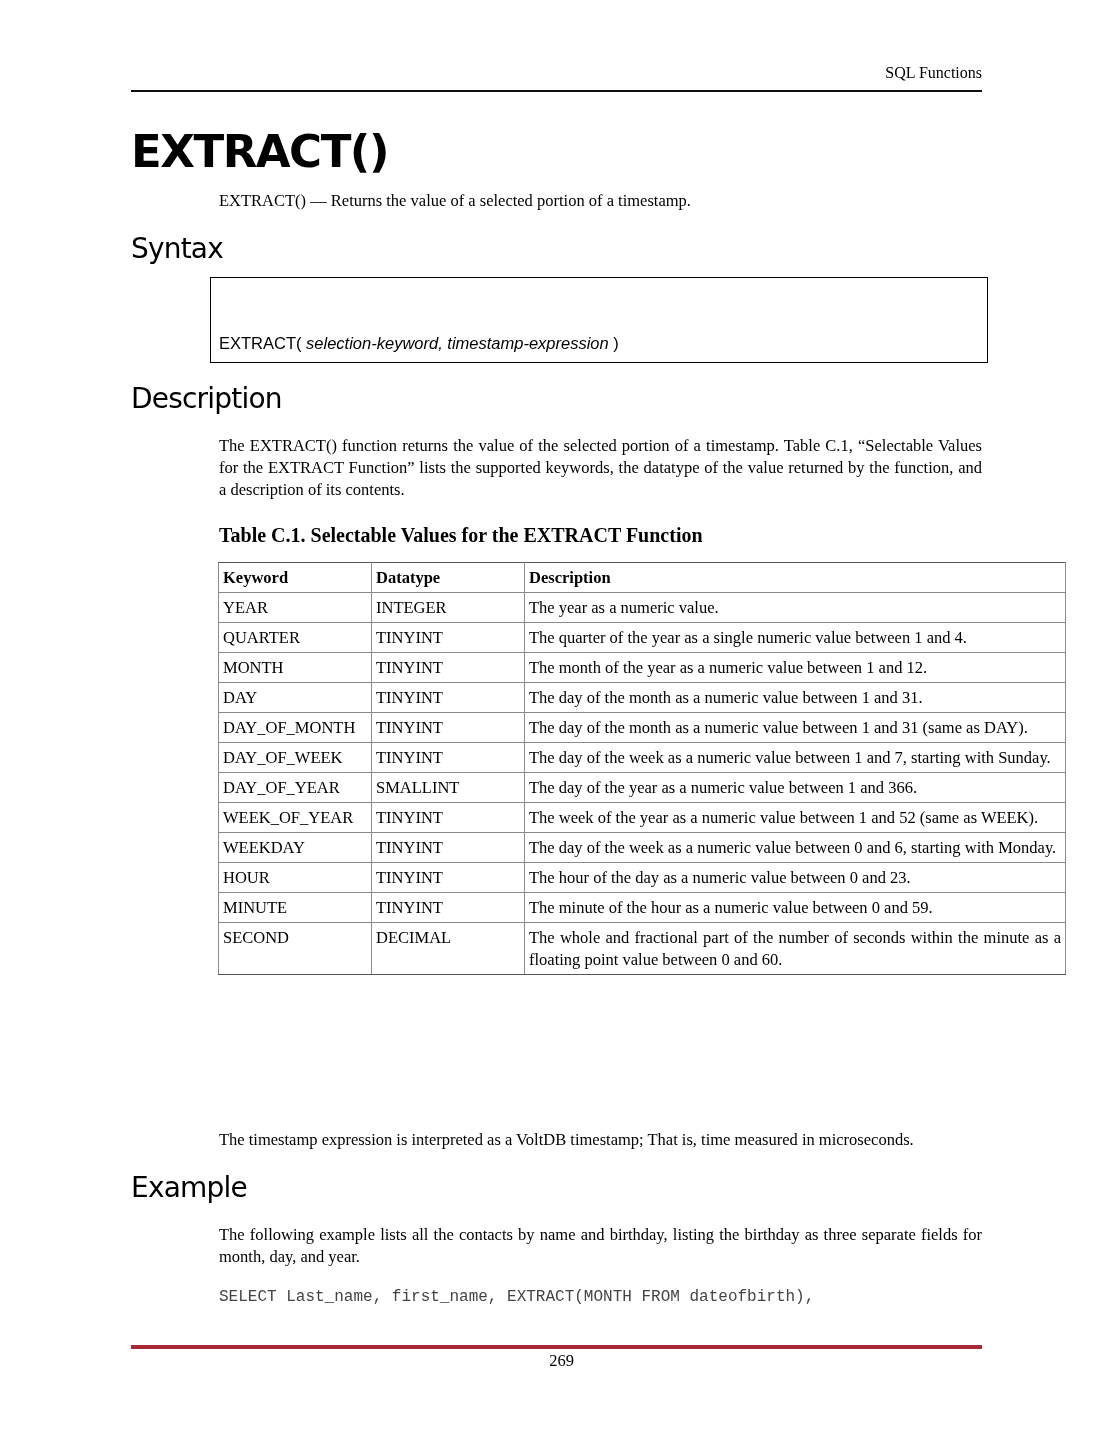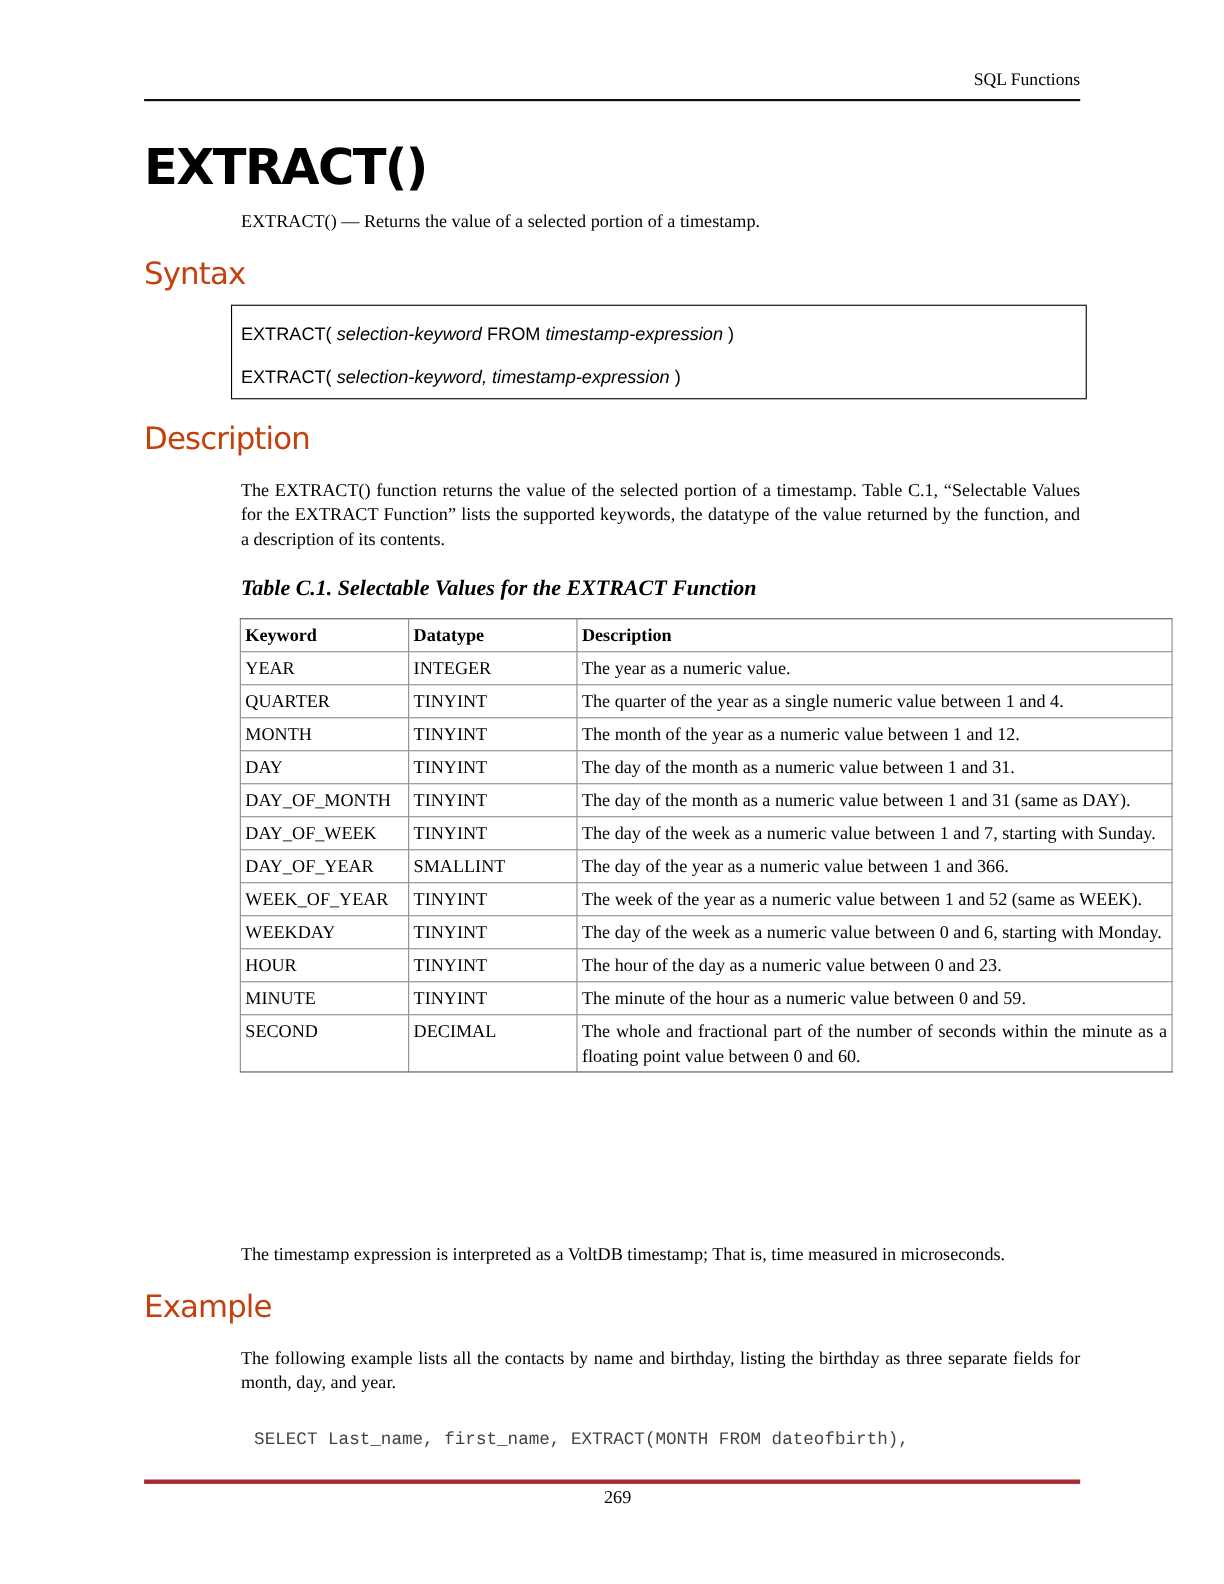--- a/index.html
+++ b/index.html
@@ -18,54 +18,54 @@
       position: absolute; left: 131px; top: 128px; margin: 0;
       font-family: "DejaVu Sans", sans-serif; font-weight: bold; font-size: 45px;
       letter-spacing: -1.5px; line-height: 48px; color: #000;
     }
     .refpurpose {
       position: absolute; left: 219px; top: 190px; font-size: 16.5px; line-height: 22px;
     }
     .section-heading {
       position: absolute; left: 131px; margin: 0;
       font-family: "DejaVu Sans", sans-serif; font-weight: normal; font-size: 28px;
-      letter-spacing: -0.8px; line-height: 36px; color: #c2410c;
+      letter-spacing: -0.8px; line-height: 36px; color: #000000;
     }
     .synopsis-box {
       position: absolute; left: 210px; top: 277px; width: 778px; height: 86px;
       border: 1px solid #000; box-sizing: border-box;
     }
     .synopsis-line {
       position: absolute; left: 8px; font-family: "Liberation Sans", sans-serif;
       font-size: 16.5px; line-height: 22px; white-space: nowrap;
     }
     .synopsis-line i { font-style: italic; }
     .para {
       position: absolute; left: 219px; width: 763px; font-size: 16.5px; line-height: 22px;
       text-align: justify; margin: 0;
     }
     .table-title {
       position: absolute; left: 219px; top: 522px; margin: 0;
-      font-size: 20px; font-weight: bold; line-height: 26px; font-style: italic;
+      font-size: 20px; font-weight: bold; line-height: 26px;
     }
     table.values {
       position: absolute; left: 218px; top: 562px; width: 848px;
       border-collapse: collapse; font-size: 16.5px; line-height: 22px;
     }
     table.values th, table.values td {
       border: 1px solid #8a8a8a; padding: 4px 4px 3px 4px; vertical-align: top; text-align: left;
     }
     table.values th { font-weight: bold; }
     table.values tr:last-child td { border-bottom: 1px solid #555; }
     table.values tr:first-child th { border-top: 1px solid #555; }
     .col-kw { width: 144px; white-space: nowrap; }
     .col-dt { width: 144px; }
     .col-desc { text-align: justify !important; }
     .code {
-      position: absolute; left: 219px; top: 1286px; margin: 12px;
+      position: absolute; left: 219px; top: 1286px; margin: 0;
       font-family: "Liberation Mono", monospace; font-size: 16px; line-height: 22px;
       color: #444; white-space: pre;
     }
     .footer-rule {
       position: absolute; left: 131px; top: 1345px; width: 851px; height: 4px; background: #a82a36;
     }
     .page-number {
       position: absolute; left: 136px; top: 1350px; width: 851px; text-align: center;
       font-size: 16.5px; line-height: 22px;
     }
@@ -74,21 +74,20 @@
 <body>
 
 <div class="running-header">SQL Functions</div>
 <div class="header-rule"></div>
 
 <h1 class="page-title">EXTRACT()</h1>
 <div class="refpurpose">EXTRACT() — Returns the value of a selected portion of a timestamp.</div>
 
 <h2 class="section-heading" style="top:231px;">Syntax</h2>
 <div class="synopsis-box">
-  <div class="synopsis-line" style="top:15px;"><span>EXTRACT( </span><i>selection-keyword</i><span> FROM </span><i>timestamp-expression</i><span> )</span></div>
   <div class="synopsis-line" style="top:54px;"><span>EXTRACT( </span><i>selection-keyword,</i><span> </span><i>timestamp-expression</i><span> )</span></div>
 </div>
 
 <h2 class="section-heading" style="top:381px;">Description</h2>
 <p class="para" style="top:435px;">The EXTRACT() function returns the value of the selected portion of a timestamp. Table C.1, “Selectable Values for the EXTRACT Function” lists the supported keywords, the datatype of the value returned by the function, and a description of its contents.</p>
 
 <h3 class="table-title">Table C.1. Selectable Values for the EXTRACT Function</h3>
 <table class="values">
   <thead>
     <tr>

